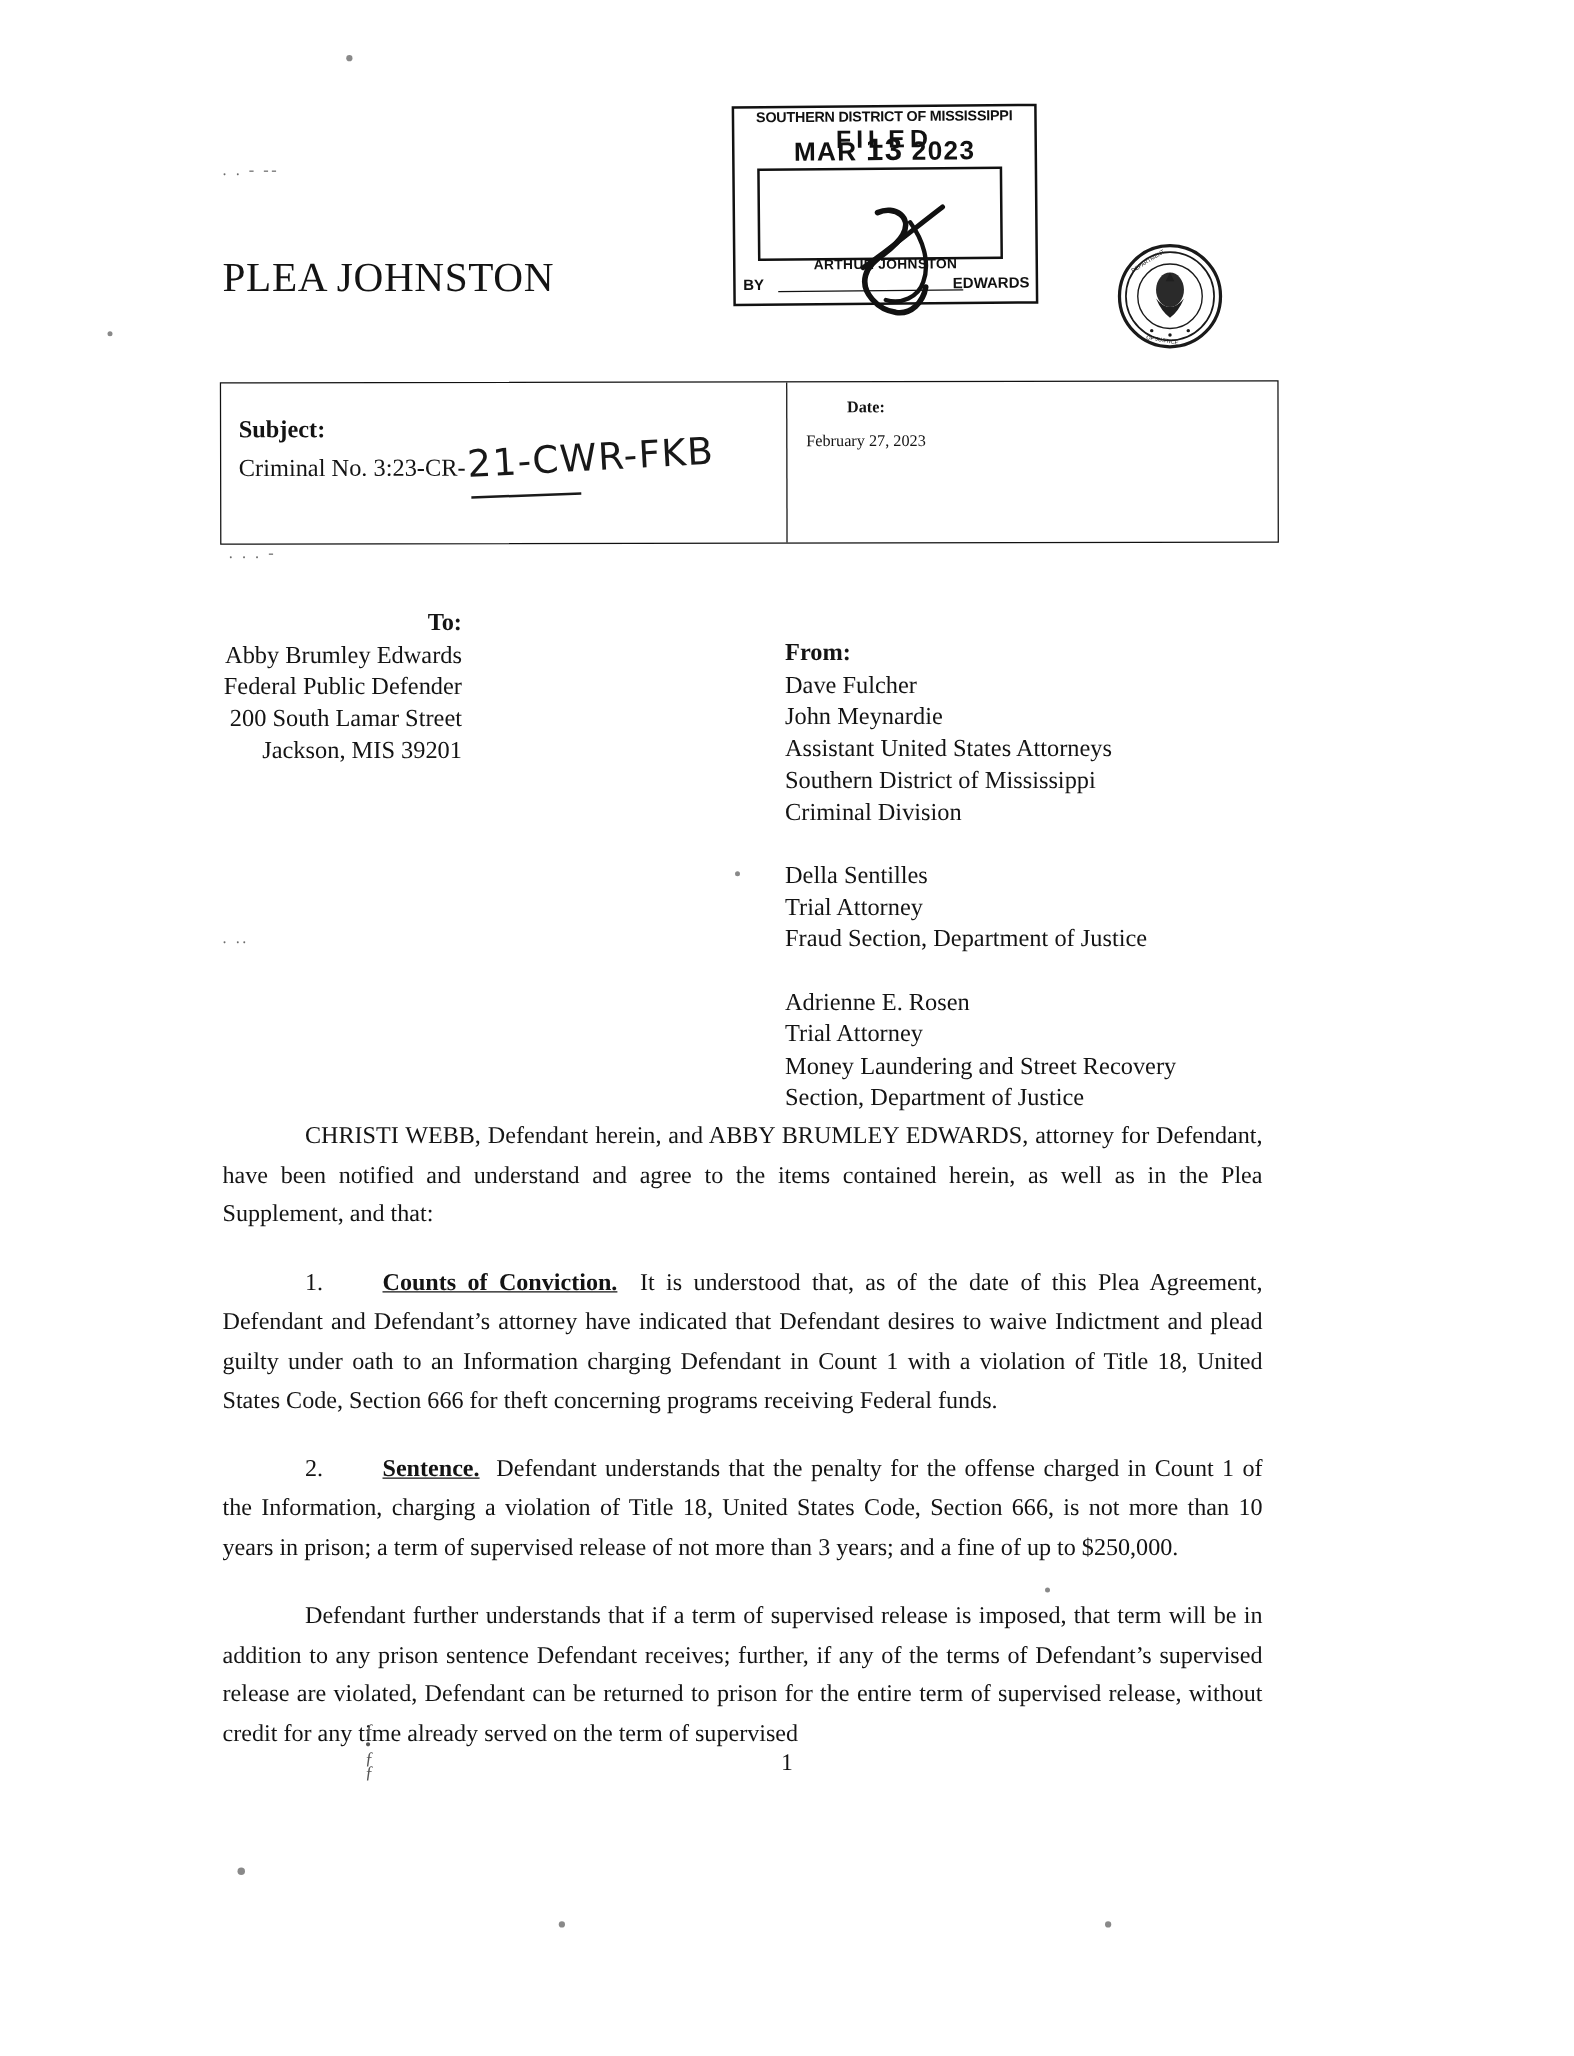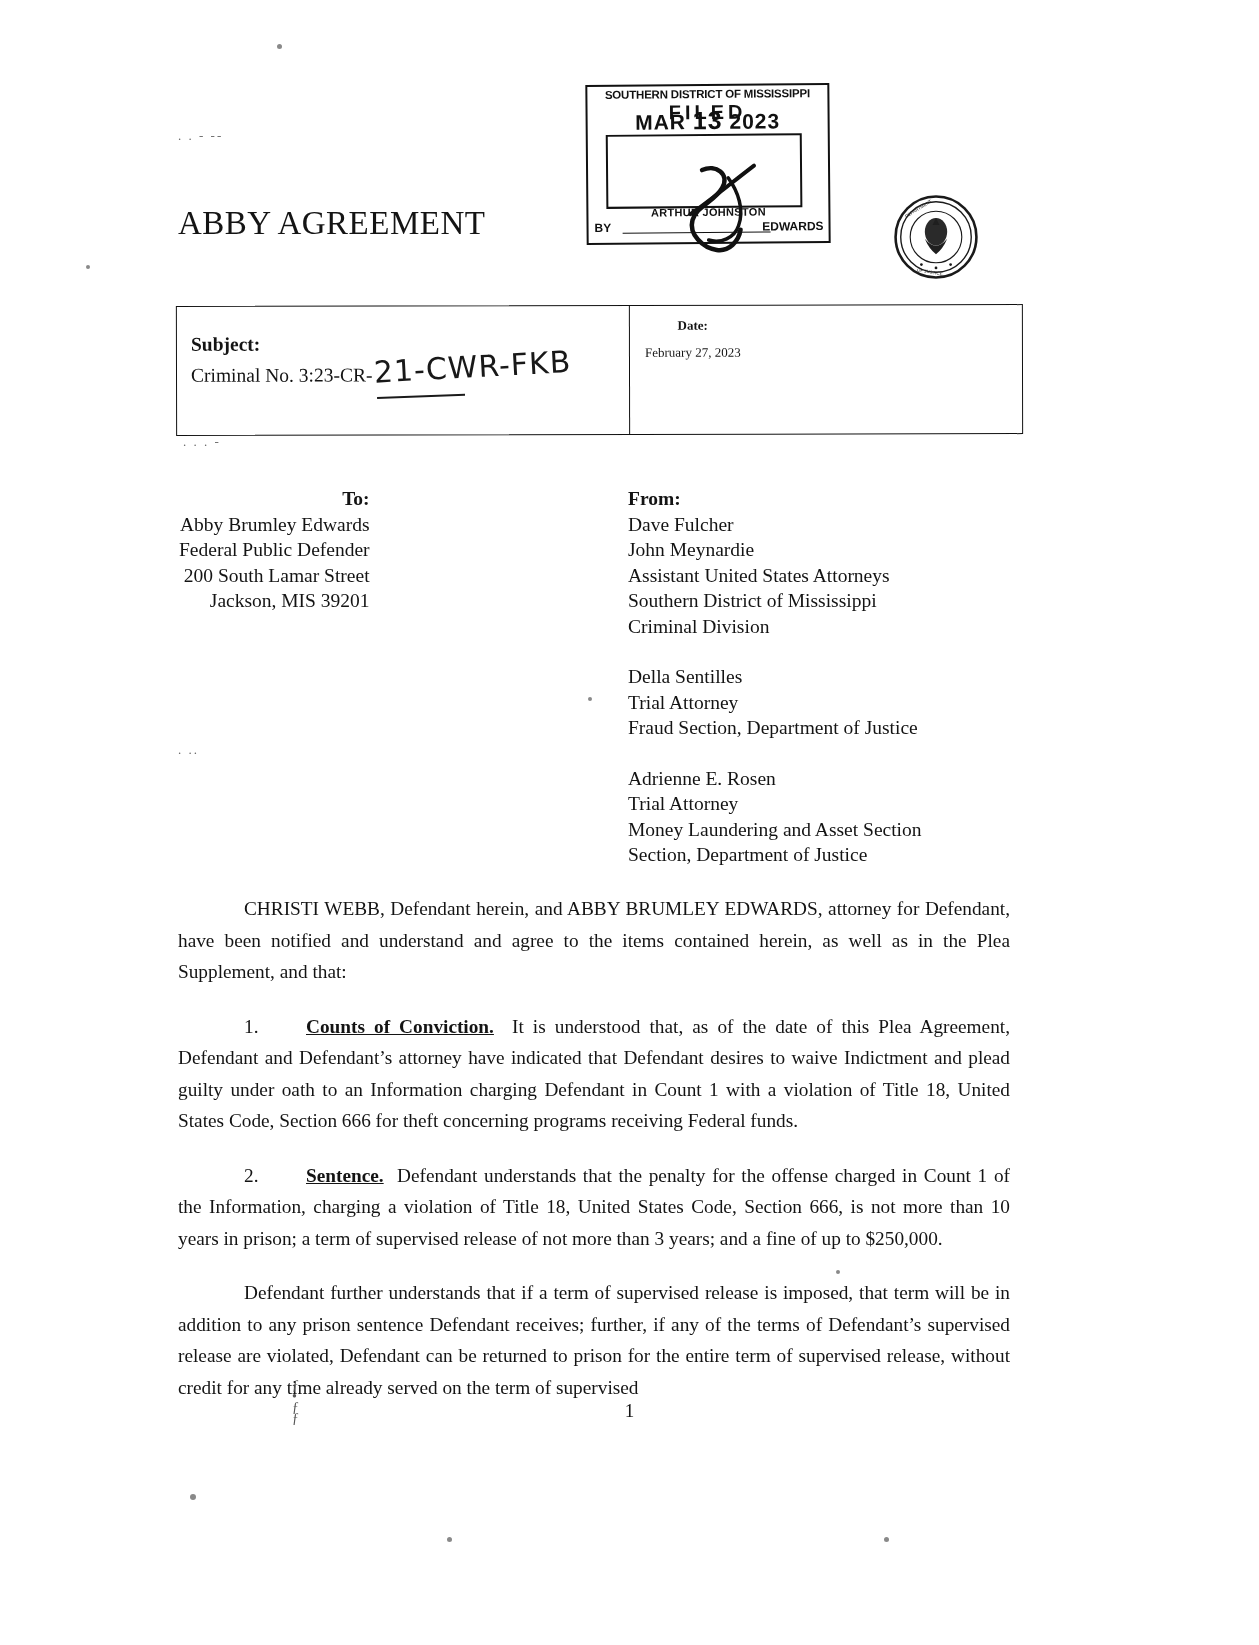--- a/index.html
+++ b/index.html
@@ -210,21 +210,21 @@
     line-height: 25.5px;
     text-align: right;
   }
   .col-from {
     position: absolute;
     left: 628px;
     top: 486px;
     font-size: 19.5px;
     line-height: 25.5px;
   }
-  .grp { margin-bottom: 25px; }
+  .grp { margin-bottom: 25px; margin-top: 24px; }
   .grp:last-child { margin-bottom: 0; }
 
   
   .body {
     position: absolute;
     left: 178px;
     top: 893px;
     width: 836px;
     font-size: 19.3px;
     line-height: 31.5px;
@@ -305,21 +305,21 @@
     <path d="M50 28 L54 36 L46 36 Z" fill="#1f1f1f"></path>
     <g fill="#1a1a1a" font-size="5.2" font-family="Liberation Sans, sans-serif">
       <text x="50" y="13" text-anchor="middle" transform="rotate(-32 50 50)">DEPARTMENT</text>
       <text x="50" y="93" text-anchor="middle" transform="rotate(10 50 50)">OF JUSTICE</text>
     </g>
     <circle cx="33" cy="82" r="1.6" fill="#1a1a1a"></circle>
     <circle cx="50" cy="86" r="1.6" fill="#1a1a1a"></circle>
     <circle cx="67" cy="82" r="1.6" fill="#1a1a1a"></circle>
   </svg>
 
-  <div class="doc-title">ABBY AGREEMENT</div>
+  <div class="doc-title">PLEA JOHNSTON</div>
 
   <div class="hdr-table">
     <div class="hdr-div"></div>
     <div class="hdr-left">
       <div class="b">Subject:</div>
       <div class="case-line">
         <span>Criminal No. 3:23-CR-</span><span class="handwrite">21-CWR-FKB</span>
       </div>
     </div>
     <div class="hw-underline"></div>
@@ -347,21 +347,21 @@
       <div>Criminal Division</div>
     </div>
     <div class="grp">
       <div>Della Sentilles</div>
       <div>Trial Attorney</div>
       <div>Fraud Section, Department of Justice</div>
     </div>
     <div class="grp">
       <div>Adrienne E. Rosen</div>
       <div>Trial Attorney</div>
-      <div>Money Laundering and Asset Section</div>
+      <div>Money Laundering and Street Recovery</div>
       <div>Section, Department of Justice</div>
     </div>
   </div>
 
   <div class="body">
     <p><span class="ind"></span><span>CHRISTI WEBB, Defendant herein, and ABBY BRUMLEY EDWARDS, attorney for Defendant, have been notified and understand and agree to the items contained herein, as well as in the Plea Supplement, and that:</span></p>
 
     <p><span class="ind"></span><span class="num">1.</span><span class="hd">Counts of Conviction.</span>&nbsp; <span>It is understood that, as of the date of this Plea Agreement, Defendant and Defendant’s attorney have indicated that Defendant desires to waive Indictment and plead guilty under oath to an Information charging Defendant in Count 1 with a violation of Title 18, United States Code, Section 666 for theft concerning programs receiving Federal funds.</span></p>
 
     <p><span class="ind"></span><span class="num">2.</span><span class="hd">Sentence.</span>&nbsp; <span>Defendant understands that the penalty for the offense charged in Count 1 of the Information, charging a violation of Title 18, United States Code, Section 666, is not more than 10 years in prison; a term of supervised release of not more than 3 years; and a fine of up to $250,000.</span></p>

